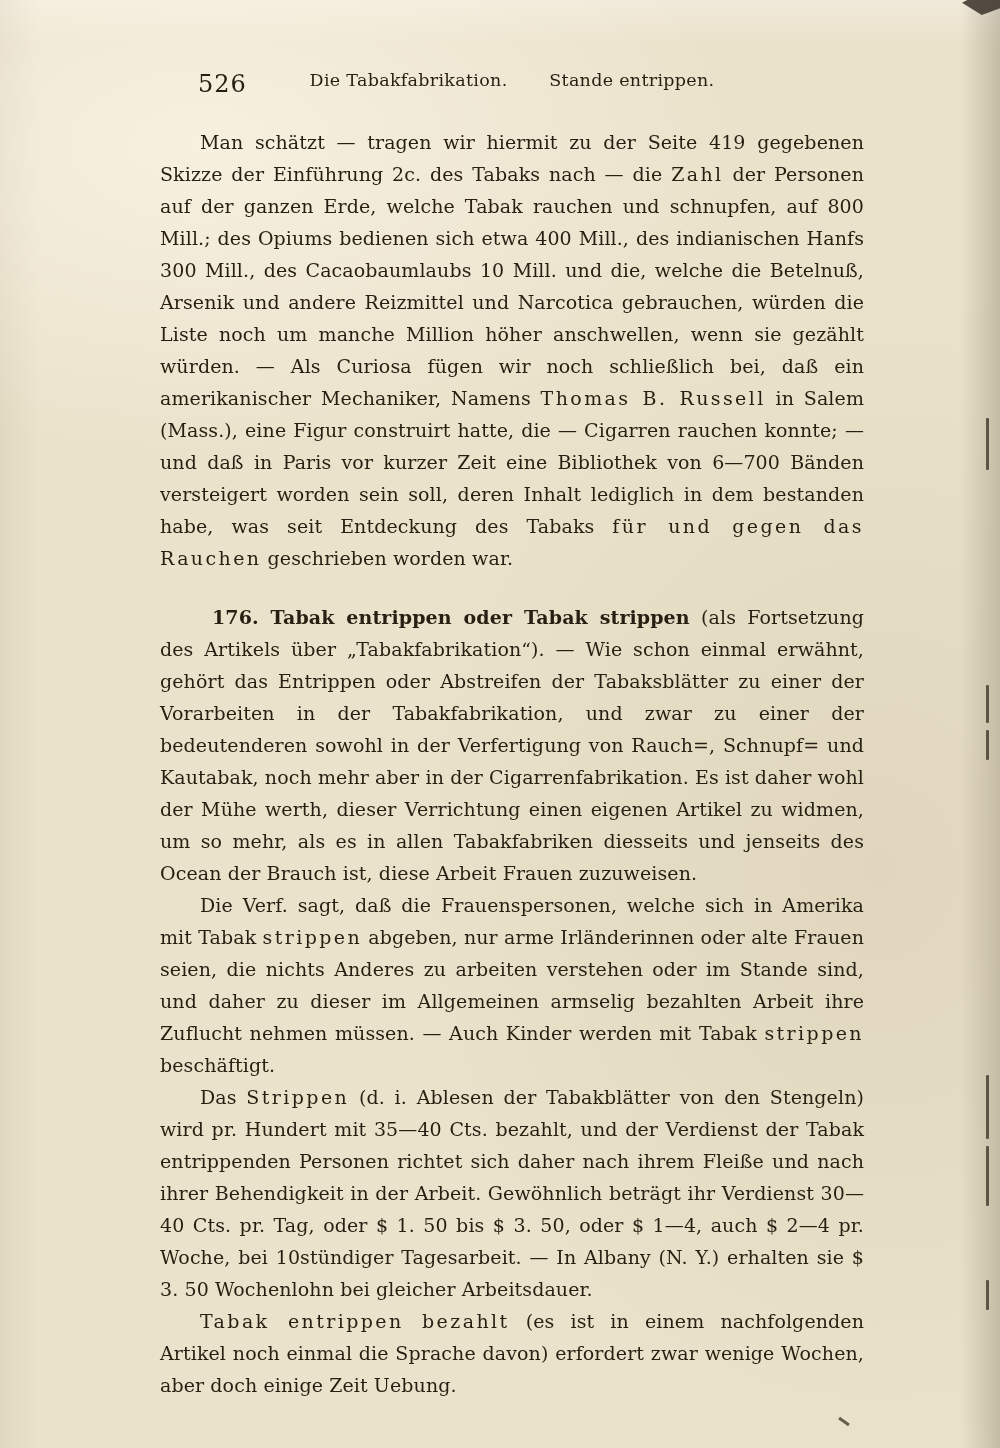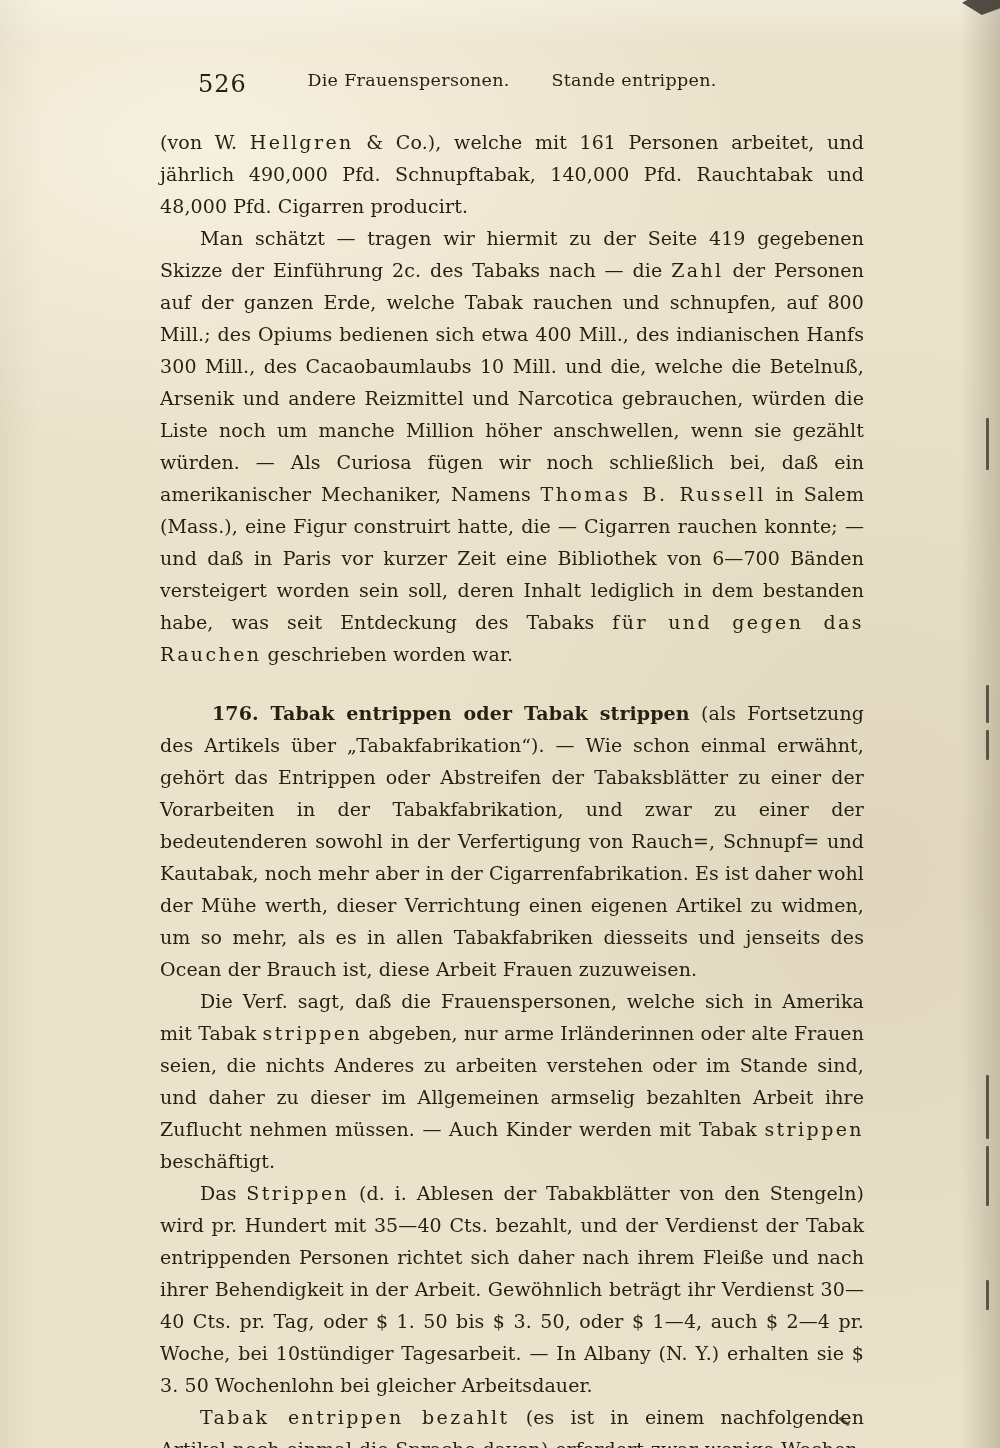--- a/index.html
+++ b/index.html
@@ -75,29 +75,28 @@
   <div class="edge-mark em2"></div>
   <div class="edge-mark em3"></div>
   <div class="edge-mark em4"></div>
   <div class="edge-mark em5"></div>
   <div class="edge-mark em6"></div>
   <div class="stray-mark"></div>
 
   <header class="header">
     <span class="pagenum">526</span>
     <div class="running">
-      <span>Die Frauenspersonen.</span>
+      <span>Die Tabakfabrikation.</span>
       <span class="gap"></span>
       <span>Stande entrippen.</span>
     </div>
   </header>
 
   <main class="text-block">
 
-    <p class="noindent"><span>(von W. </span><span class="g">Hellgren</span><span> &amp; Co.), welche mit 161 Personen arbeitet, und jährlich 490,000 Pfd. Schnupftabak, 140,000 Pfd. Rauchtabak und 48,000 Pfd. Cigarren producirt.</span></p>
 
     <p><span>Man schätzt — tragen wir hiermit zu der Seite 419 gegebenen Skizze der Einführung 2c. des Tabaks nach — die </span><span class="g">Zahl</span><span> der Personen auf der ganzen Erde, welche Tabak rauchen und schnupfen, auf 800 Mill.; des Opiums bedienen sich etwa 400 Mill., des indianischen Hanfs 300 Mill., des Cacaobaumlaubs 10 Mill. und die, welche die Betelnuß, Arsenik und andere Reizmittel und Narcotica gebrauchen, würden die Liste noch um manche Million höher anschwellen, wenn sie gezählt würden. — Als Curiosa fügen wir noch schließlich bei, daß ein amerikanischer Mechaniker, Namens </span><span class="g">Thomas B. Russell</span><span> in Salem (Mass.), eine Figur construirt hatte, die — Cigarren rauchen konnte; — und daß in Paris vor kurzer Zeit eine Bibliothek von 6—700 Bänden versteigert worden sein soll, deren Inhalt lediglich in dem bestanden habe, was seit Entdeckung des Tabaks </span><span class="g">für und gegen das Rauchen</span><span> geschrieben worden war.</span></p>
 
     <p class="section"><span class="b">176. Tabak entrippen oder Tabak strippen</span><span> (als Fortsetzung des Artikels über „Tabakfabrikation“). — Wie schon einmal erwähnt, gehört das Entrippen oder Abstreifen der Tabaksblätter zu einer der Vorarbeiten in der Tabakfabrikation, und zwar zu einer der bedeutenderen sowohl in der Verfertigung von Rauch=, Schnupf= und Kautabak, noch mehr aber in der Cigarrenfabrikation. Es ist daher wohl der Mühe werth, dieser Verrichtung einen eigenen Artikel zu widmen, um so mehr, als es in allen Tabakfabriken diesseits und jenseits des Ocean der Brauch ist, diese Arbeit Frauen zuzuweisen.</span></p>
 
     <p><span>Die Verf. sagt, daß die Frauenspersonen, welche sich in Amerika mit Tabak </span><span class="g">strippen</span><span> abgeben, nur arme Irländerinnen oder alte Frauen seien, die nichts Anderes zu arbeiten verstehen oder im Stande sind, und daher zu dieser im Allgemeinen armselig bezahlten Arbeit ihre Zuflucht nehmen müssen. — Auch Kinder werden mit Tabak </span><span class="g">strippen</span><span> beschäftigt.</span></p>
 
     <p><span>Das </span><span class="g">Strippen</span><span> (d. i. Ablesen der Tabakblätter von den Stengeln) wird pr. Hundert mit 35—40 Cts. bezahlt, und der Verdienst der Tabak entrippenden Personen richtet sich daher nach ihrem Fleiße und nach ihrer Behendigkeit in der Arbeit. Gewöhnlich beträgt ihr Verdienst 30—40 Cts. pr. Tag, oder $ 1. 50 bis $ 3. 50, oder $ 1—4, auch $ 2—4 pr. Woche, bei 10stündiger Tagesarbeit. — In Albany (N. Y.) erhalten sie $ 3. 50 Wochenlohn bei gleicher Arbeitsdauer.</span></p>
 
     <p><span class="g">Tabak entrippen bezahlt</span><span> (es ist in einem nachfolgenden Artikel noch einmal die Sprache davon) erfordert zwar wenige Wochen, aber doch einige Zeit Uebung.</span></p>

